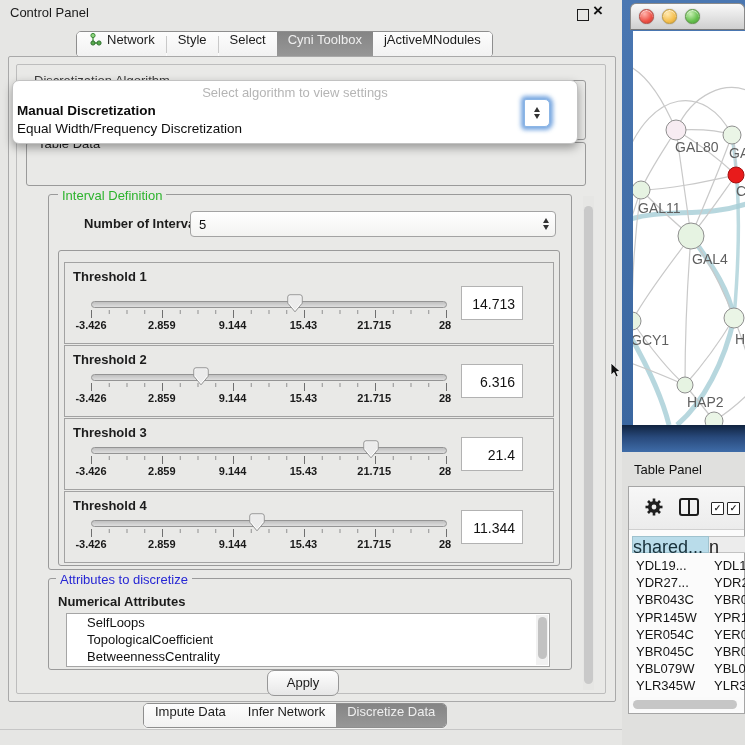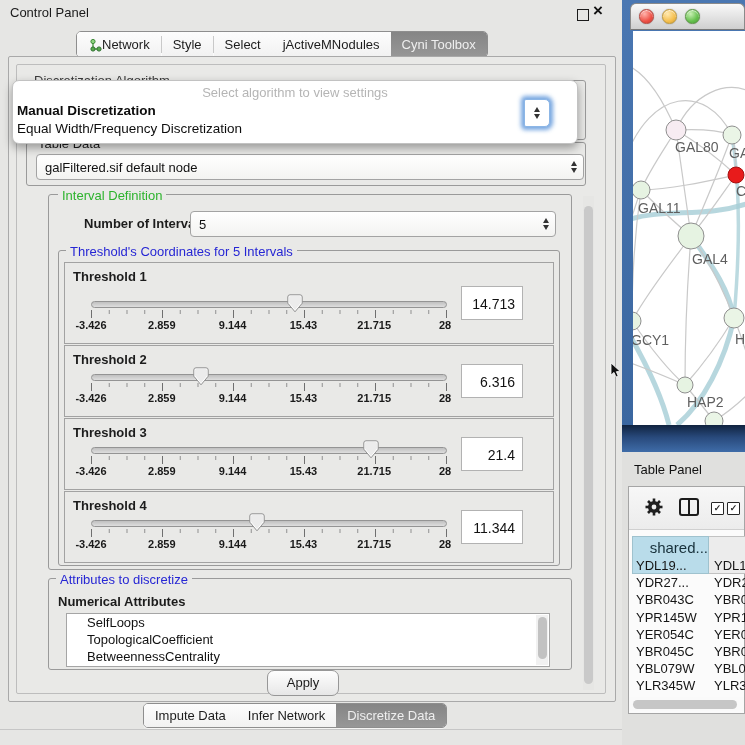--- a/index.html
+++ b/index.html
@@ -10,21 +10,21 @@
 
   
   #cp{left:0;top:0;width:622px;height:745px;background:#e6e6e4;}
   #cp-title{left:10px;top:5px;font-size:13px;color:#1a1a1a;}
   #float-btn{left:577px;top:9px;width:10px;height:10px;border:1.6px solid #1a1a1a;background:transparent;}
   #close-btn{left:593px;top:1px;font-size:17px;font-weight:900;color:#111;line-height:20px;}
 
   
   .seg{display:flex;align-items:stretch;border:1px solid #8e8e8e;border-radius:5px;
        background:#fbfbfb;overflow:hidden;box-shadow:0 1px 0 rgba(255,255,255,.6);}
-  .seg-item{display:flex;align-items:center;padding:8px 11px;font-size:13px;color:#1c1c1c;
+  .seg-item{display:flex;align-items:flex-start;gap:5px;padding:0 11px;font-size:13px;color:#1c1c1c;
             background:linear-gradient(#fdfdfd,#f1f1f1);white-space:nowrap;cursor:default;}
   .seg-item.sel{background:linear-gradient(#858585,#979797);color:#efefef;}
   .seg-sep{width:1px;background:#c9c9c9;margin:4px 0;}
   #top-seg{left:76px;top:31px;height:25px;}
   #bottom-seg{left:143px;top:703px;height:23px;}
 
   
   .outline{border:1px solid #a9a9a9;border-radius:2px;background:#e9e9e7;}
   #outline1{left:8px;top:56px;width:606px;height:644px;}
   #outline2{left:16px;top:64px;width:588px;height:628px;border-color:#bdbdbd;}
@@ -131,21 +131,21 @@
   #tp-title{left:634px;top:462px;font-size:13px;color:#111;}
   #tp-browser{left:628px;top:486px;width:117px;height:228px;background:#fbfbfb;border:1px solid #a5a5a5;box-sizing:border-box;}
   #tp-toolbar{left:629px;top:487px;width:115px;height:42px;background:linear-gradient(#f7f7f7,#ececec);
         border-bottom:1px solid #d0d0d0;}
   #gear-btn{left:644px;top:497px;width:20px;height:20px;}
   #cols-btn{left:679px;top:498px;width:20px;height:18px;border:2px solid #1c1c1c;border-radius:3px;box-sizing:border-box;}
   #cols-btn::after{content:"";position:absolute;left:7px;top:0;width:2px;height:14px;background:#1c1c1c;}
   .chk{width:11px;height:11px;border:1.6px solid #262626;border-radius:1px;font-size:9px;line-height:10px;
        text-align:center;color:#262626;font-weight:bold;background:#fff;}
   #chk-wrap{left:711px;top:502px;display:flex;gap:3px;}
-  .th-cell{position:absolute;top:536px;height:38px;font-size:15px;line-height:21px;text-align:right;
+  .th-cell{position:absolute;top:536px;height:17px;font-size:18px;line-height:21px;text-align:left;
            box-sizing:border-box;}
   #th1{left:632px;width:77px;background:#b9dcea;border:1px solid #9fc2ce;color:#17303a;}
   #th2{left:709px;width:70px;background:#ececec;border:1px solid #c2c2c2;border-left:none;color:#222;}
   #tp-rows{left:632px;top:557px;width:113px;height:140px;overflow:hidden;}
   .tp-row{position:relative;height:17.2px;font-size:13px;color:#151515;}
   .tp-c1{position:absolute;left:4px;top:0;line-height:17.2px;white-space:nowrap;}
   .tp-c2{position:absolute;left:82px;top:0;line-height:17.2px;white-space:nowrap;}
   #tp-hscroll{left:629px;top:697px;width:115px;height:14px;background:#fafafa;}
   #tp-hthumb{position:absolute;left:4px;top:2.5px;width:104px;height:9px;background:#c6c6c6;border-radius:5px;}
 </style>
@@ -170,25 +170,25 @@
           <span>Network</span>
         </div>
         <span class="seg-sep"></span>
         <div class="seg-item">
           <span>Style</span>
         </div>
         <span class="seg-sep"></span>
         <div class="seg-item">
           <span>Select</span>
         </div>
-        <div class="seg-item">
-          <span>jActiveMNodules</span>
-        </div>
         <div class="seg-item sel">
           <span>Cyni Toolbox</span>
+        </div>
+        <div class="seg-item">
+          <span>jActiveMNodules</span>
         </div>
       </div>
 
     <div id="outline1" class="outline abs"></div>
     <div id="outline2" class="outline abs"></div>
 
     <div id="alg-grp" class="grp abs"></div>
     <div id="alg-grp-title" class="grp-title t-dark abs">Discretization Algorithm</div>
 
     <div id="alg-popup" class="abs">
@@ -198,41 +198,33 @@
     </div>
     <div id="focus-tip" class="abs">
       <div class="stepper">
         <div class="arr-up"></div>
           <div class="arr-dn"></div>
       </div>
     </div>
 
     <div id="td-grp" class="grp abs"></div>
     <div id="td-title" class="grp-title abs">Table Data</div>
-    <div id="td-combo" class="combo abs">
-      <span class="flex">galFiltered.sif default node</span>
-      <span class="stepper">
-        <span class="arr-up"></span>
-          <span class="arr-dn"></span>
-      </span>
-    </div>
 
     <div id="int-grp" class="grp abs"></div>
     <div id="int-title" class="grp-title t-green abs">Interval Definition</div>
     <div id="noi-label" class="abs">Number of Intervals</div>
     <div id="noi-combo" class="combo abs">
       <span class="flex">5</span>
       <span class="stepper">
         <span class="arr-up"></span>
           <span class="arr-dn"></span>
       </span>
     </div>
 
     <div id="thr-grp" class="grp abs"></div>
-    <div id="thr-title" class="grp-title t-blue abs">Threshold's Coordinates for 5 Intervals</div>
     <div id="thr-stack">
         <div class="thr" id="thr0">
           <div class="thr-label">Threshold 1</div>
           <div class="sl-row">
             <div class="sl-track"></div>
             <div class="ticks-minor"></div>
             <div class="ticks-major"></div>
             <div class="sl-thumb" style="left:calc(57.72% - 8px)"><svg width="16" height="19" viewBox="0 0 16 19">
                 <path d="M3,0.8 h10 a2.2,2.2 0 0 1 2.2,2.2 v6.2 L8,17.8 L0.8,9.2 v-6.2 a2.2,2.2 0 0 1 2.2,-2.2 z" fill="#ffffff" stroke="#8f8f8f"></path>
                 <path d="M3.5,2 h9 a1.5,1.5 0 0 1 1.5,1.5 v5 L8,16 L2,8.5 v-5 a1.5,1.5 0 0 1 1.5,-1.5 z" fill="#ececec" stroke="none"></path>

